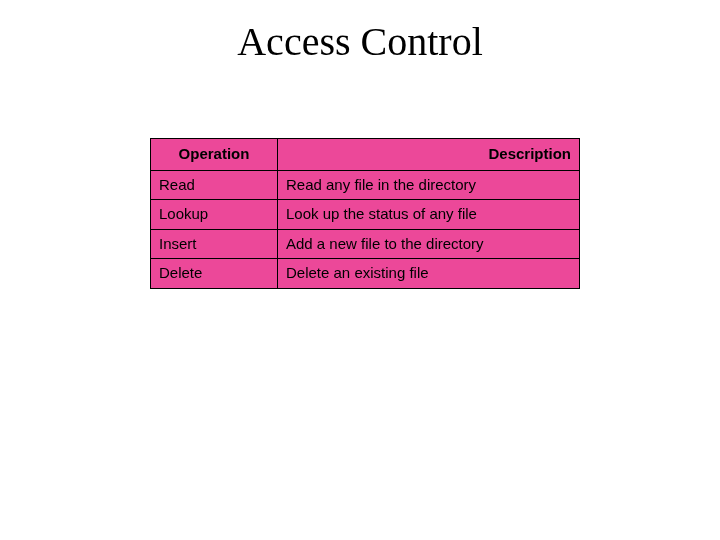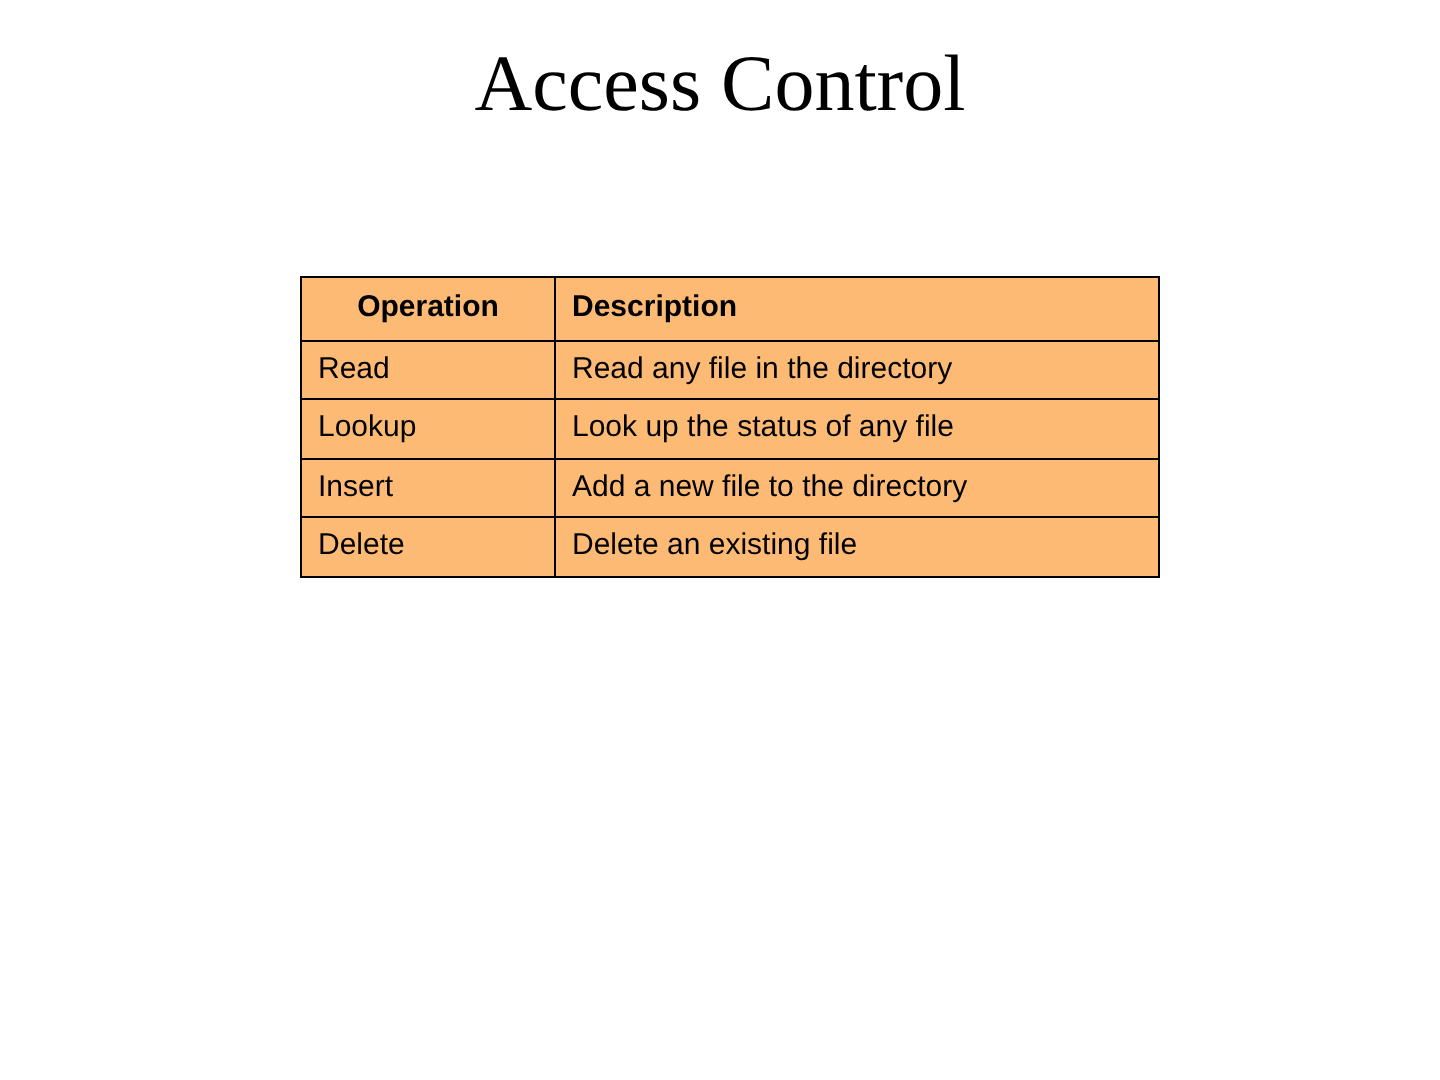--- a/index.html
+++ b/index.html
@@ -28,34 +28,34 @@
   }
   .table-wrap {
     position: absolute;
     top: 138px;
     left: 150px;
     width: 430px;
   }
   table {
     border-collapse: collapse;
     width: 100%;
-    background: #fdba74;
+    background: #ec4899;
   }
   th, td {
     border: 1.5px solid #000000;
     font-family: Arial, Helvetica, sans-serif;
     font-size: 15px;
     line-height: 1.1;
     text-align: left;
     vertical-align: middle;
   }
   th {
     font-weight: bold;
     padding: 7px 8px 7px 8px;
-    text-align: left;
+    text-align: right;
   }
   th.op-col {
     width: 110px;
     text-align: center;
   }
   td {
     padding: 6px 8px 6px 8px;
   }
   td.op {
     width: 110px;

